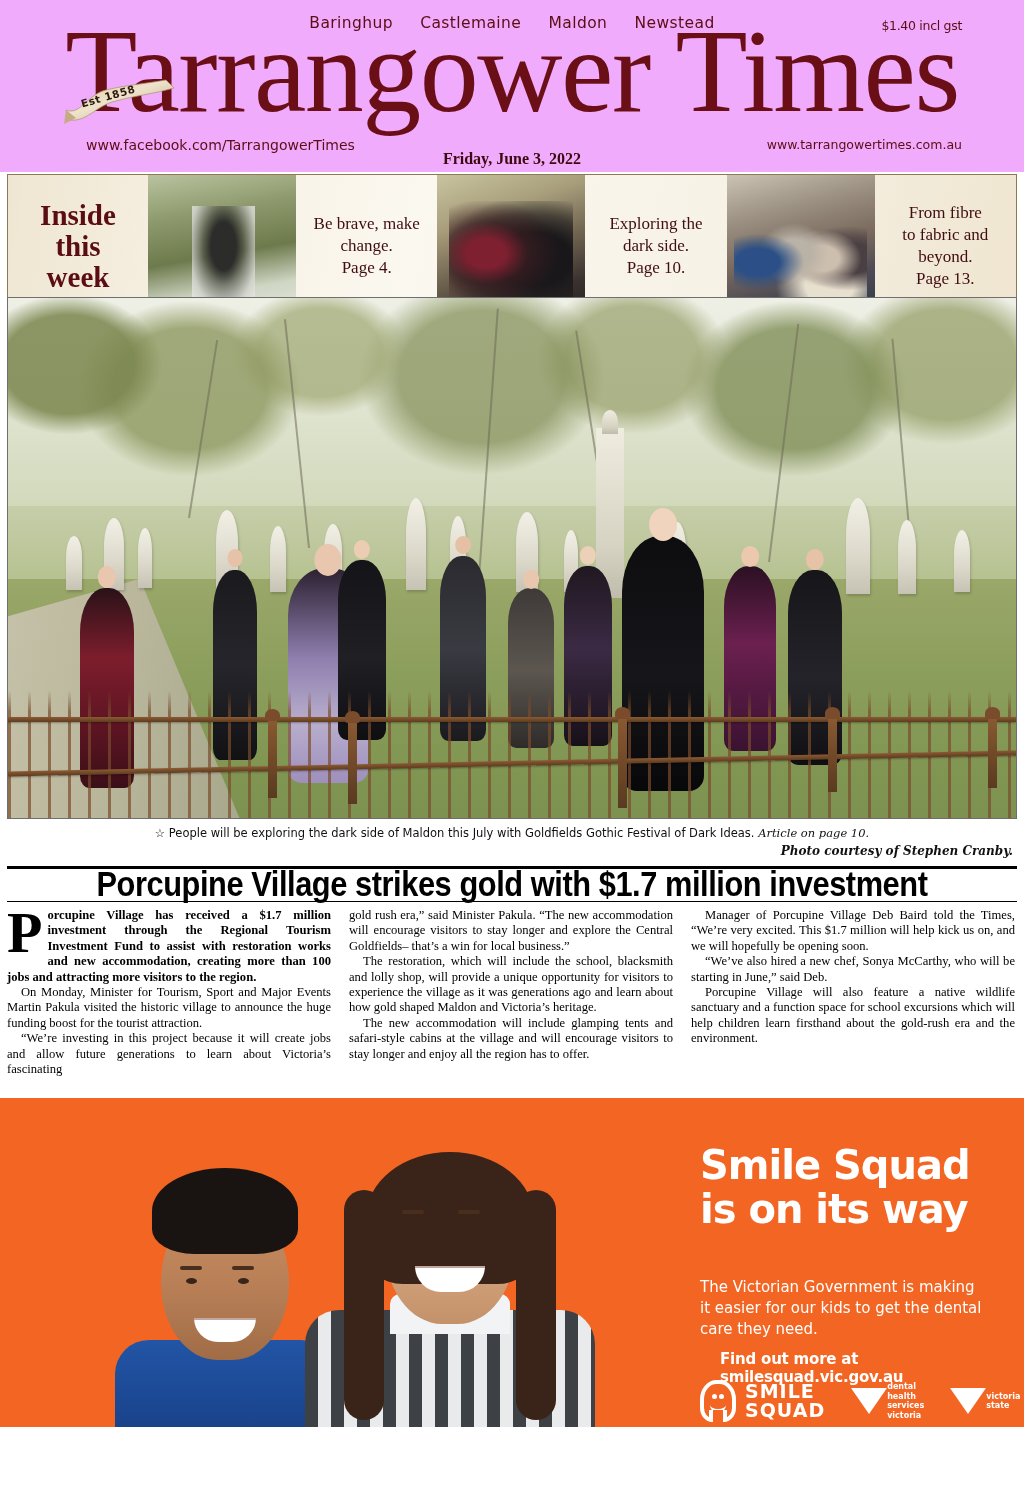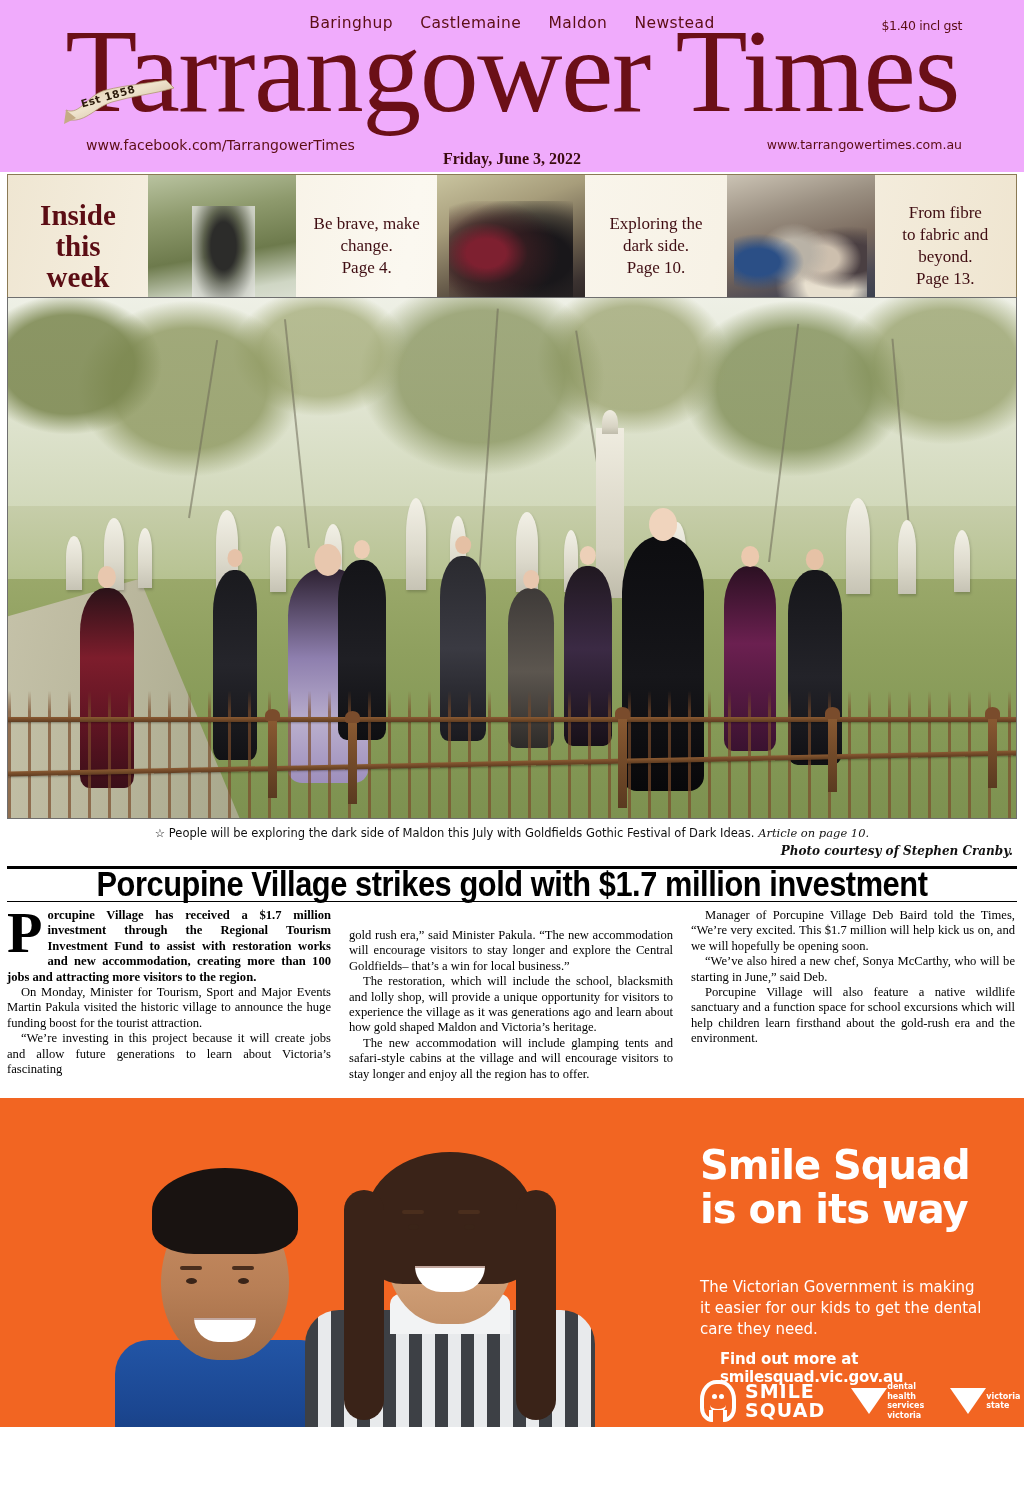--- a/index.html
+++ b/index.html
@@ -185,21 +185,21 @@
 
   
   .article {
     position:absolute; left:7px; top:908px; width:1010px; height:190px;
     display:flex; gap:18px;
   }
   .col { width:324px; font-family:"Liberation Serif","DejaVu Serif",serif; font-size:12.6px;
          line-height:15.4px; color:#000; text-align:justify; }
   .col p { margin:0; text-indent:14px; }
   .col p.lead { text-indent:0; font-weight:700; }
-  .col p.noind { text-indent:0;margin-top:20px; }
+  .col p.noind { text-indent:0; }
   .dropcap {
     float:left; font-family:"Liberation Serif", serif; font-size:58px; line-height:46px;
     font-weight:700; padding:2px 5px 0 0; color:#000;
   }
 
   
   .ad {
     position:absolute; left:0; top:1098px; width:1024px; height:362px;
     background:#F26522; overflow:hidden;
   }

